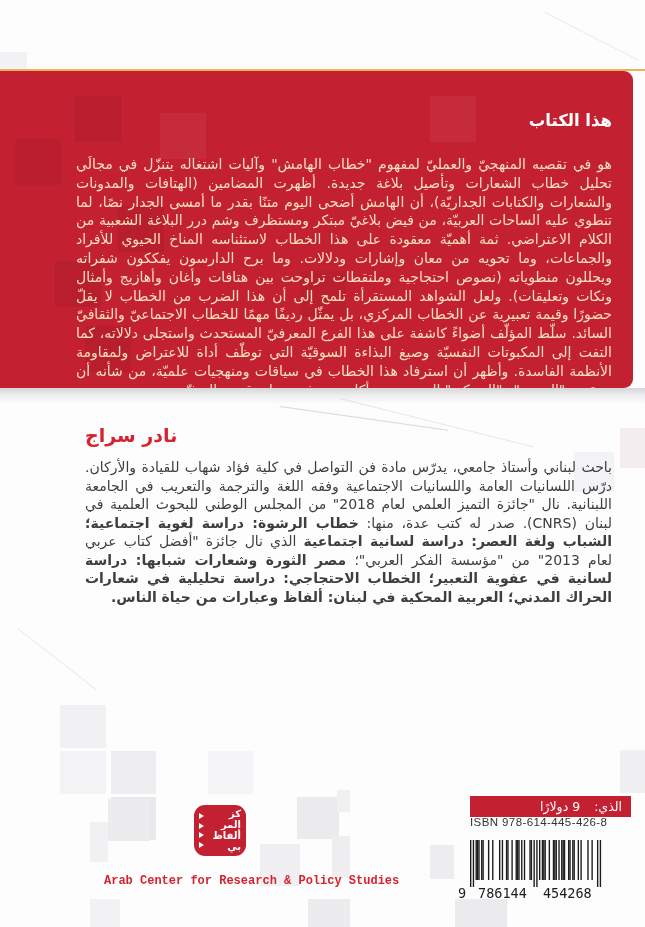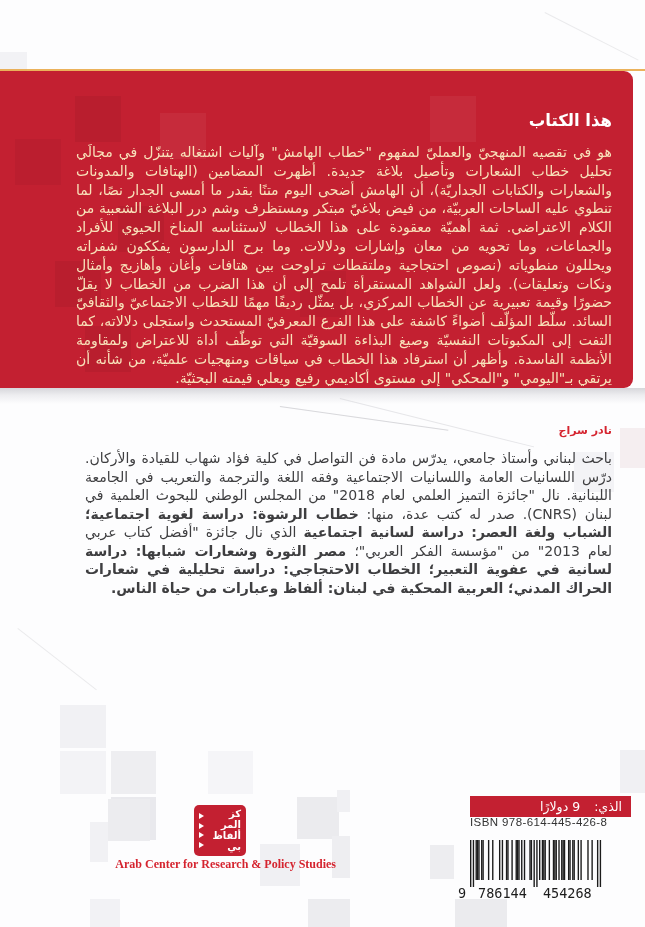--- a/index.html
+++ b/index.html
@@ -16,47 +16,47 @@
     background:var(--hairline-orange,#e8a43e);opacity:.85;}
   
   .red-panel{
     position:absolute;left:0;top:71px;width:633px;height:317px;
     background:var(--panel-red,#c32031);
     border-radius:0 9px 9px 0;
     box-sizing:border-box;padding:40px 21px 0 76px;
     direction:rtl;overflow:hidden;
   }
   .rm{position:absolute;}
-  .about-title{position:relative;margin:0 0 12px;font-size:16.5px;line-height:20px;
+  .about-title{position:relative;margin:0 0 24px;font-size:16.5px;line-height:20px;
     font-weight:700;color:#ffffff;}
   .about-body{position:relative;margin:0;font-size:14px;line-height:18.8px;
     color:var(--cream-text,#f8e2ba);text-align:justify;}
   
   .shadow-band{position:absolute;left:0;top:388px;width:645px;height:16px;
     background:linear-gradient(180deg,rgba(183,183,190,.55),rgba(208,208,214,.35) 45%,rgba(255,255,255,0));}
   
   .author-block{position:absolute;left:85px;top:424px;width:527px;direction:rtl;}
-  .author-name{margin:0 0 12px;font-size:11px;font-weight:700;
-    color:var(--accent-red,#d5242f);text-align:right;}
+  .author-name{margin:0 0 12px;font-size:19px;font-weight:700;
+    color:var(--accent-red,#d5242f);text-align:left;}
   .author-bio{margin:0;font-size:14px;line-height:18.5px;
     color:var(--body-text,#3e3e40);text-align:justify;}
   .author-bio .bold{font-weight:700;}
   
   .publisher{position:absolute;left:104px;top:805px;width:232px;text-align:center;}
   .logo-box{position:relative;width:52px;height:51px;margin:0 auto;
-    background:var(--panel-red,#c32031);border-radius:5px;}
+    background:var(--panel-red,#c32031);border-radius:11px;}
   .logo-tris{position:absolute;left:5px;top:8px;display:flex;flex-direction:column;gap:3.5px;}
   .tri{width:0;height:0;border-top:3.5px solid transparent;border-bottom:3.5px solid transparent;
     border-left:5px solid #ffffff;}
   .logo-rows{position:absolute;right:5px;top:3px;direction:rtl;text-align:right;
     color:#ffffff;font-weight:700;font-size:10px;line-height:11px;}
   .pub-ar{margin-top:11px;font-size:13.5px;font-weight:700;white-space:nowrap;
     color:var(--accent-red,#d5242f);}
-  .pub-en{margin-top:1px;font-size:12px;font-weight:700;white-space:nowrap;
-    color:var(--accent-red,#d5242f);font-family:Liberation Serif, serif;text-align:right;}
+  .pub-en{margin-top:18px;font-size:12px;font-weight:700;white-space:nowrap;
+    color:var(--accent-red,#d5242f);font-family:Liberation Mono, monospace;text-align:right;}
   
   .price-bar{position:absolute;left:470px;top:796px;width:161px;height:21px;
     box-sizing:border-box;padding:0 9px;display:flex;align-items:center;gap:14px;
     direction:rtl;background:var(--panel-red,#c32031);color:#ffffff;font-size:12.5px;}
   .isbn{position:absolute;left:470px;top:816px;font-size:11.5px;letter-spacing:.4px;
     color:#333333;font-family:"Liberation Sans",sans-serif;white-space:nowrap;}
   .barcode{position:absolute;left:456px;top:840px;}
   svg.bc rect{fill:var(--barcode-ink,#1c1c1c);}
   svg.bc text{fill:var(--barcode-ink,#1c1c1c);font-family:"DejaVu Sans Mono",monospace;
     font-size:13.5px;}

